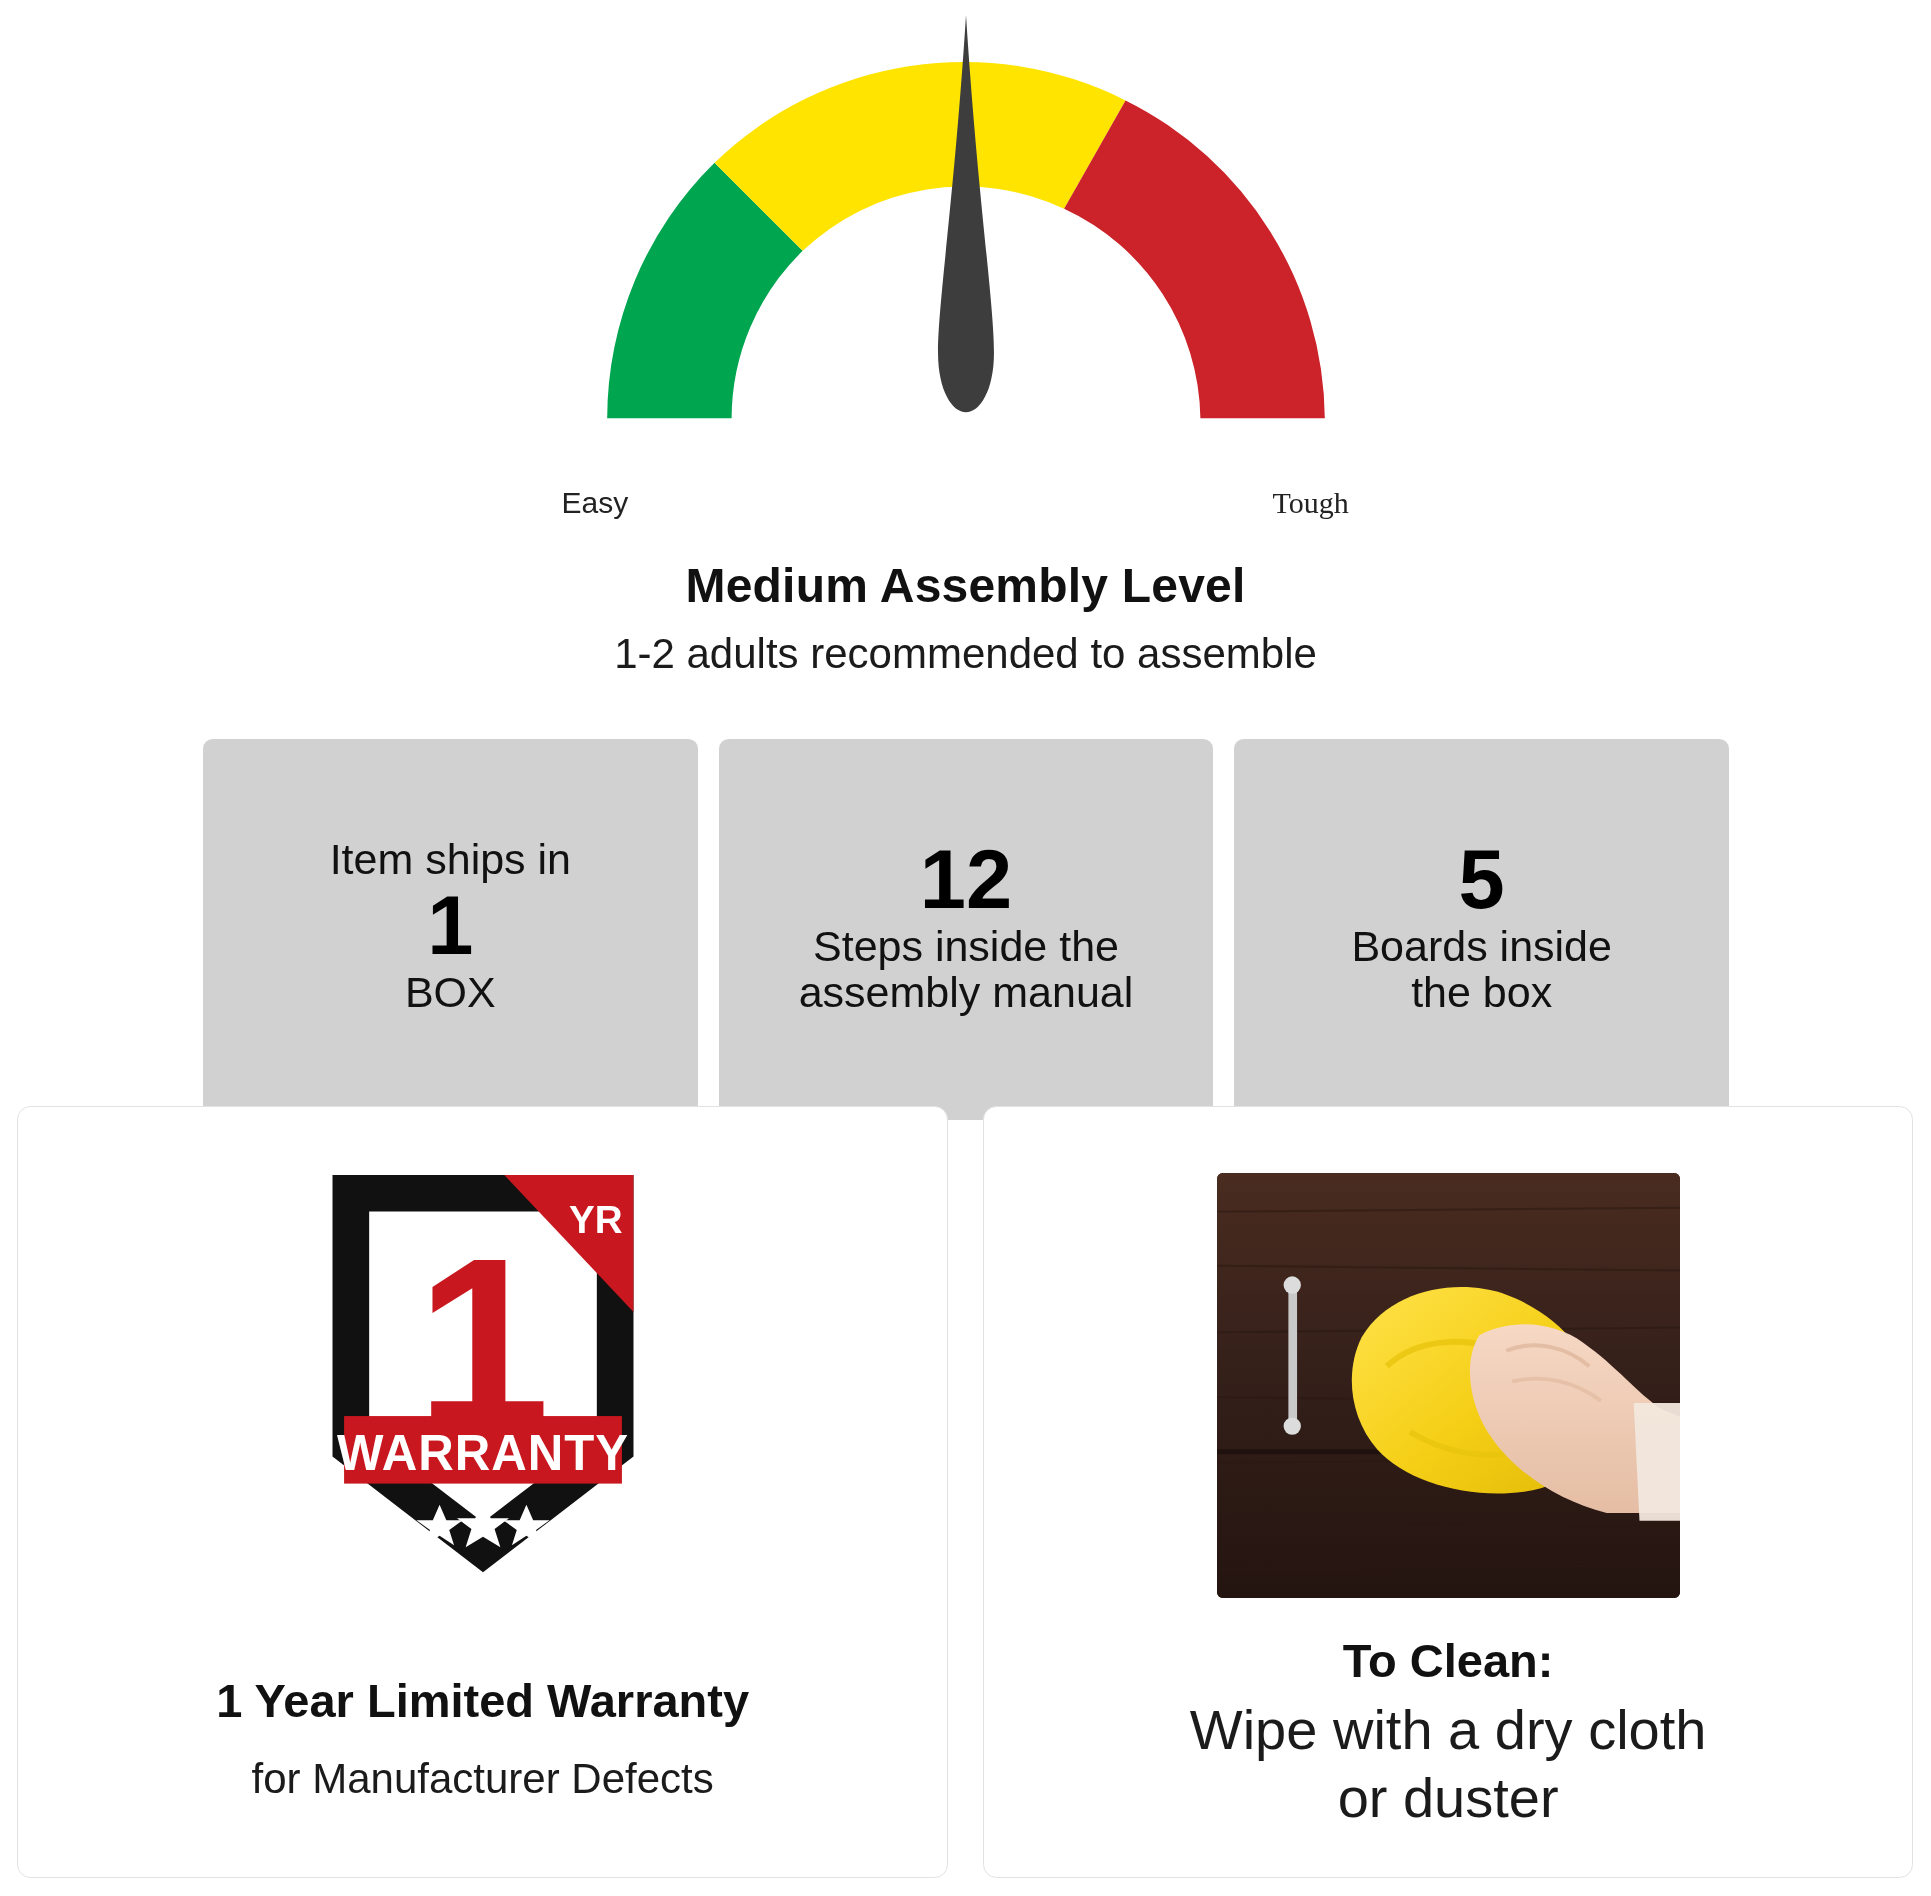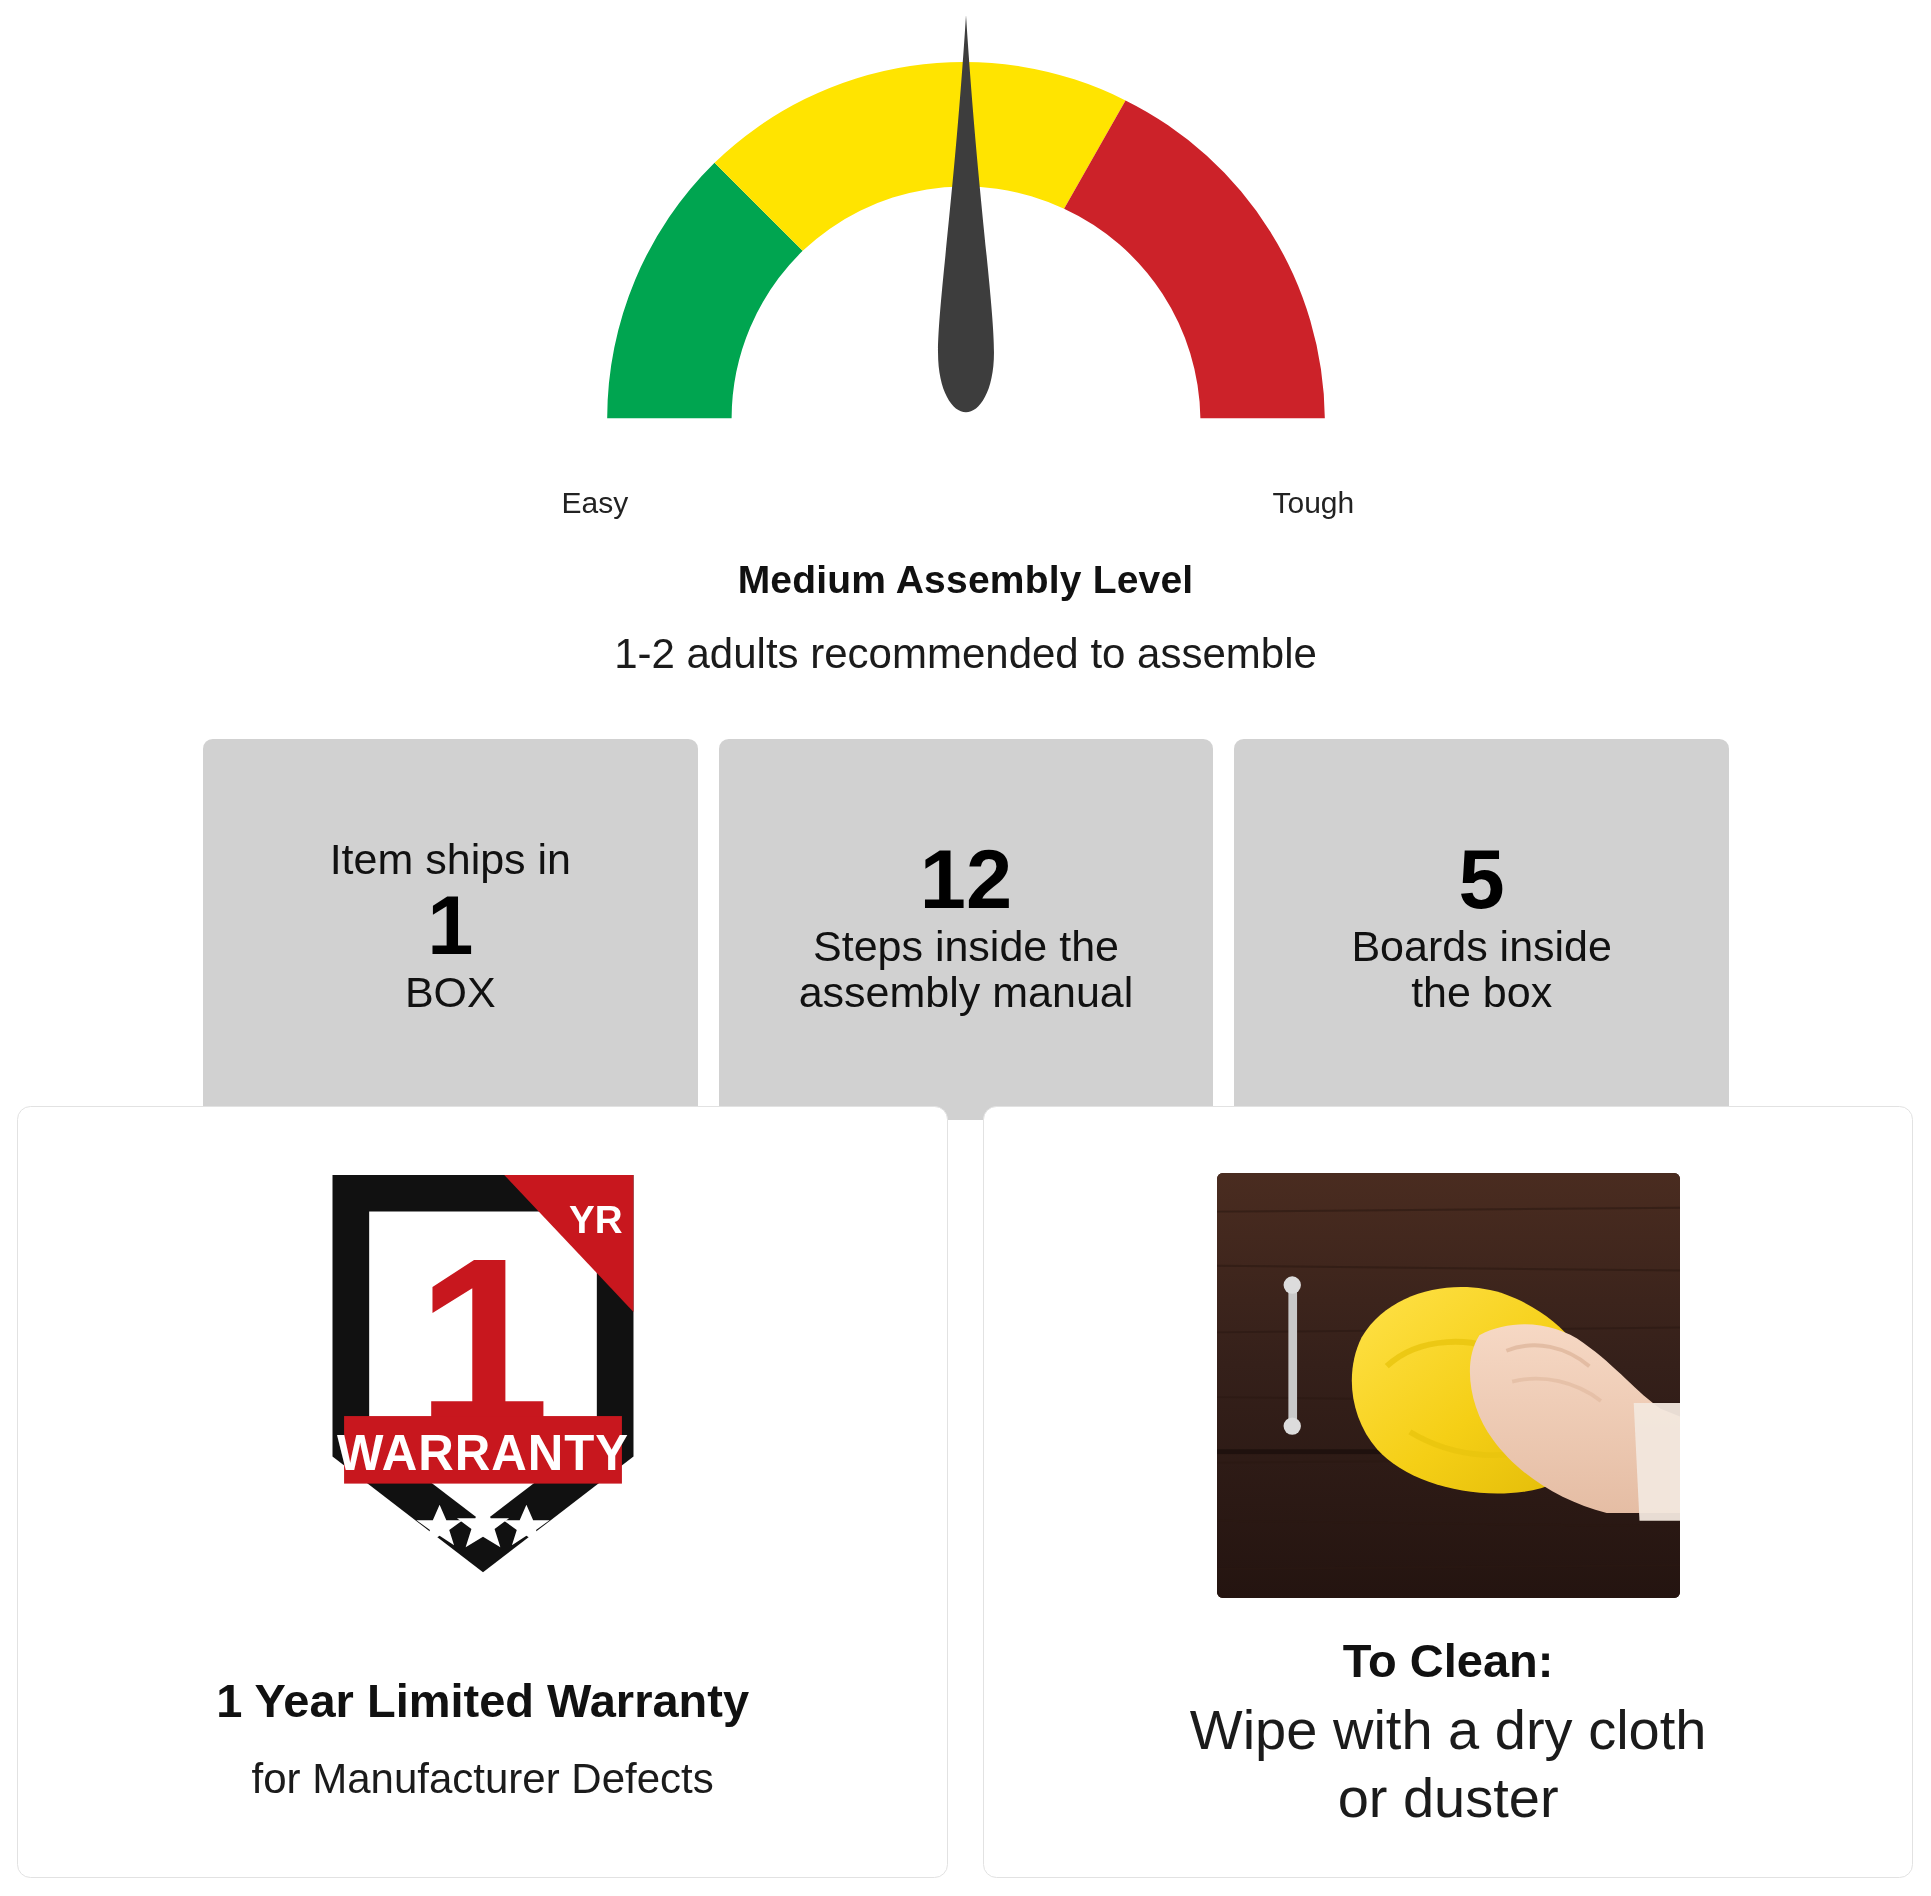--- a/index.html
+++ b/index.html
@@ -45,30 +45,31 @@
   }
   .gauge-label.easy {
     left: 50%;
     margin-left: -404px;
     top: 473px;
   }
   .gauge-label.tough {
     left: 50%;
     margin-left: 307px;
     top: 473px;
+    font-family: Liberation Serif, serif;
   }
 
   
   .headline {
     position: absolute;
     left: 0;
     top: 558px;
     width: 1931px;
     text-align: center;
-    font-size: 39px;
+    font-size: 48px;
     font-weight: bold;
     color: #111;
     letter-spacing: 0.2px;
   }
   .subhead {
     position: absolute;
     left: 0;
     top: 630px;
     width: 1931px;
     text-align: center;

